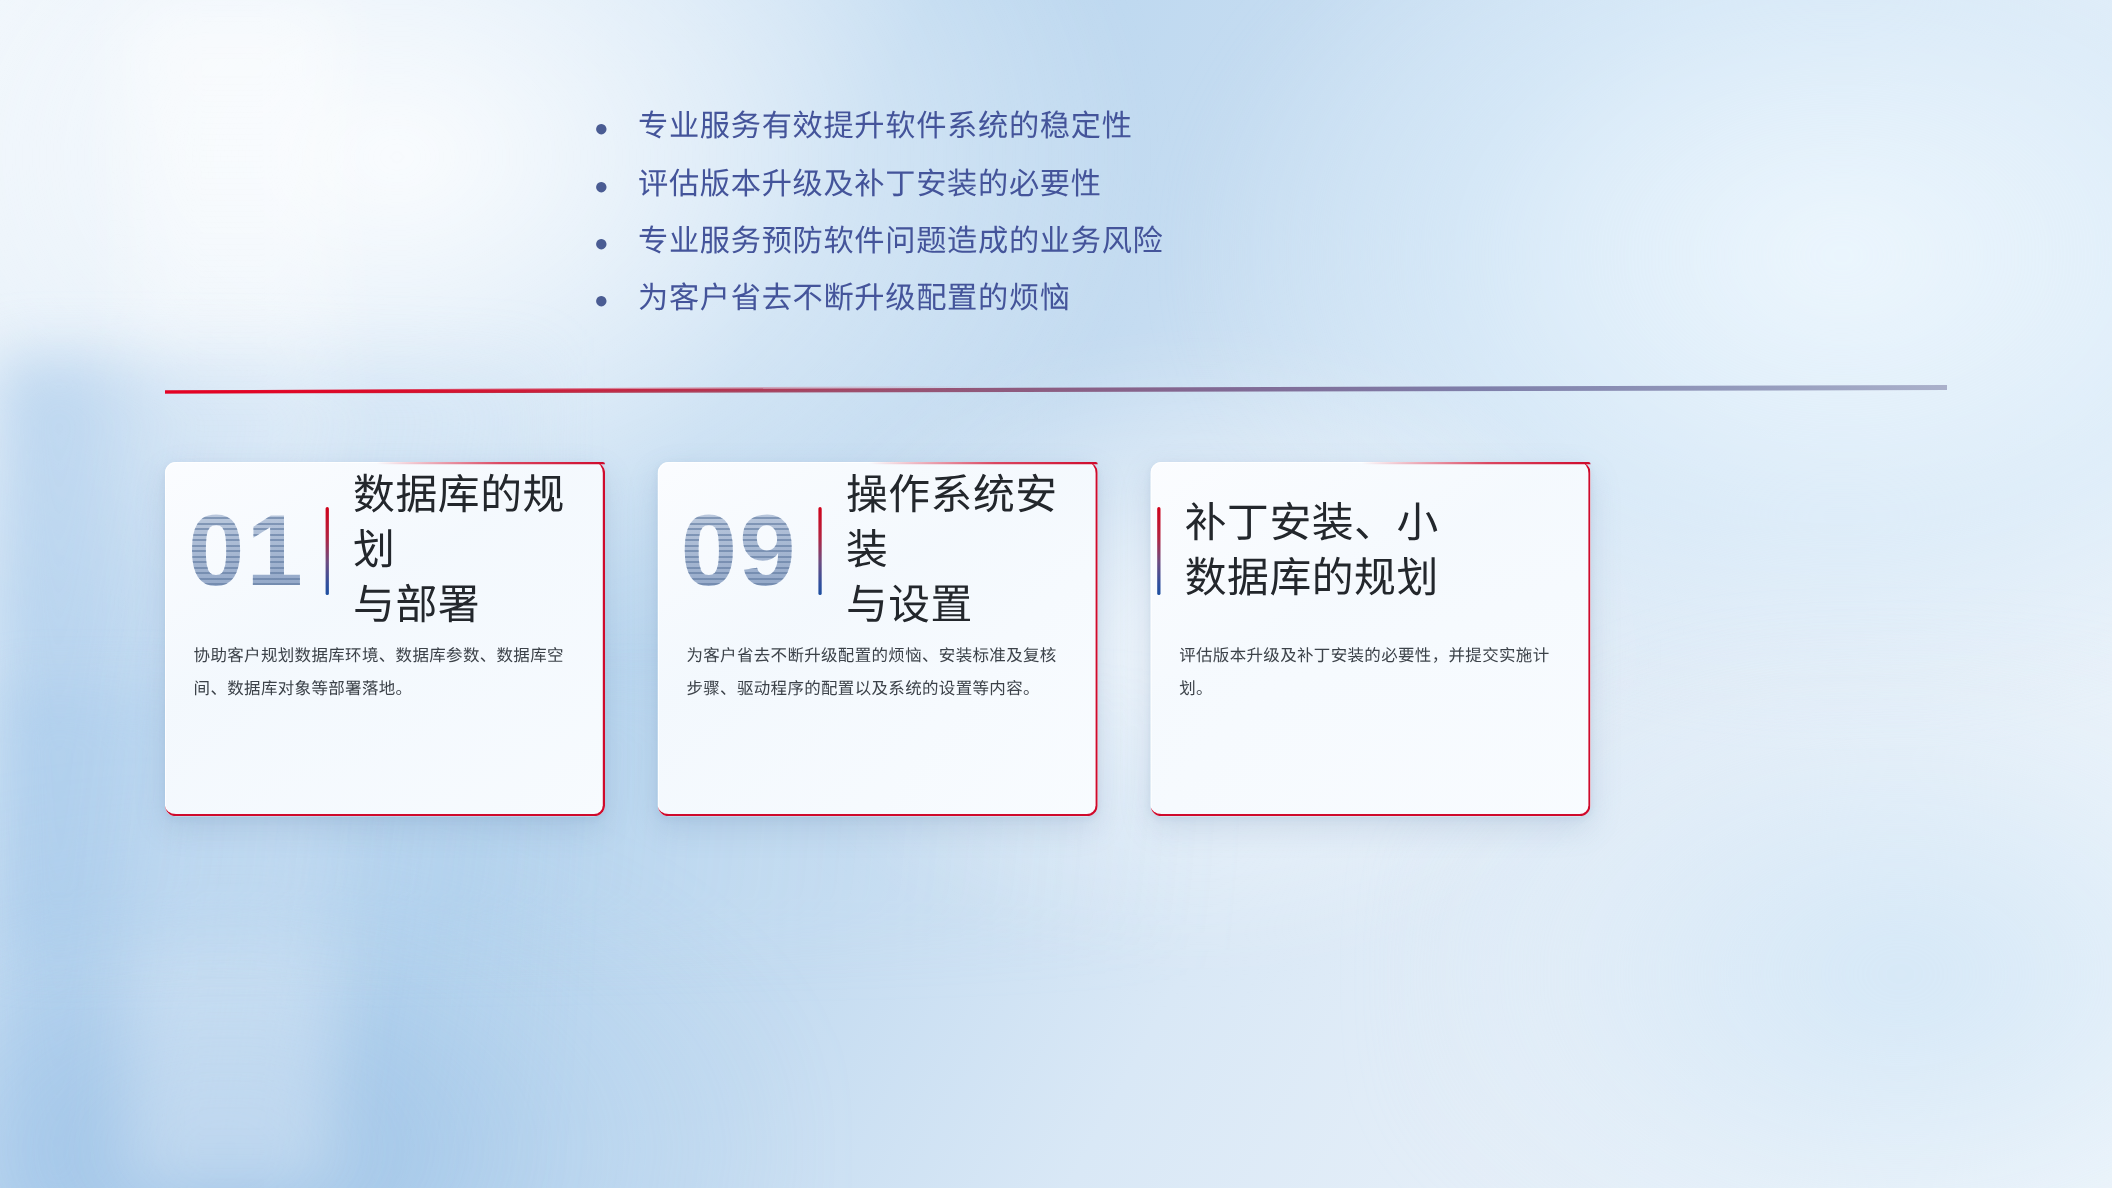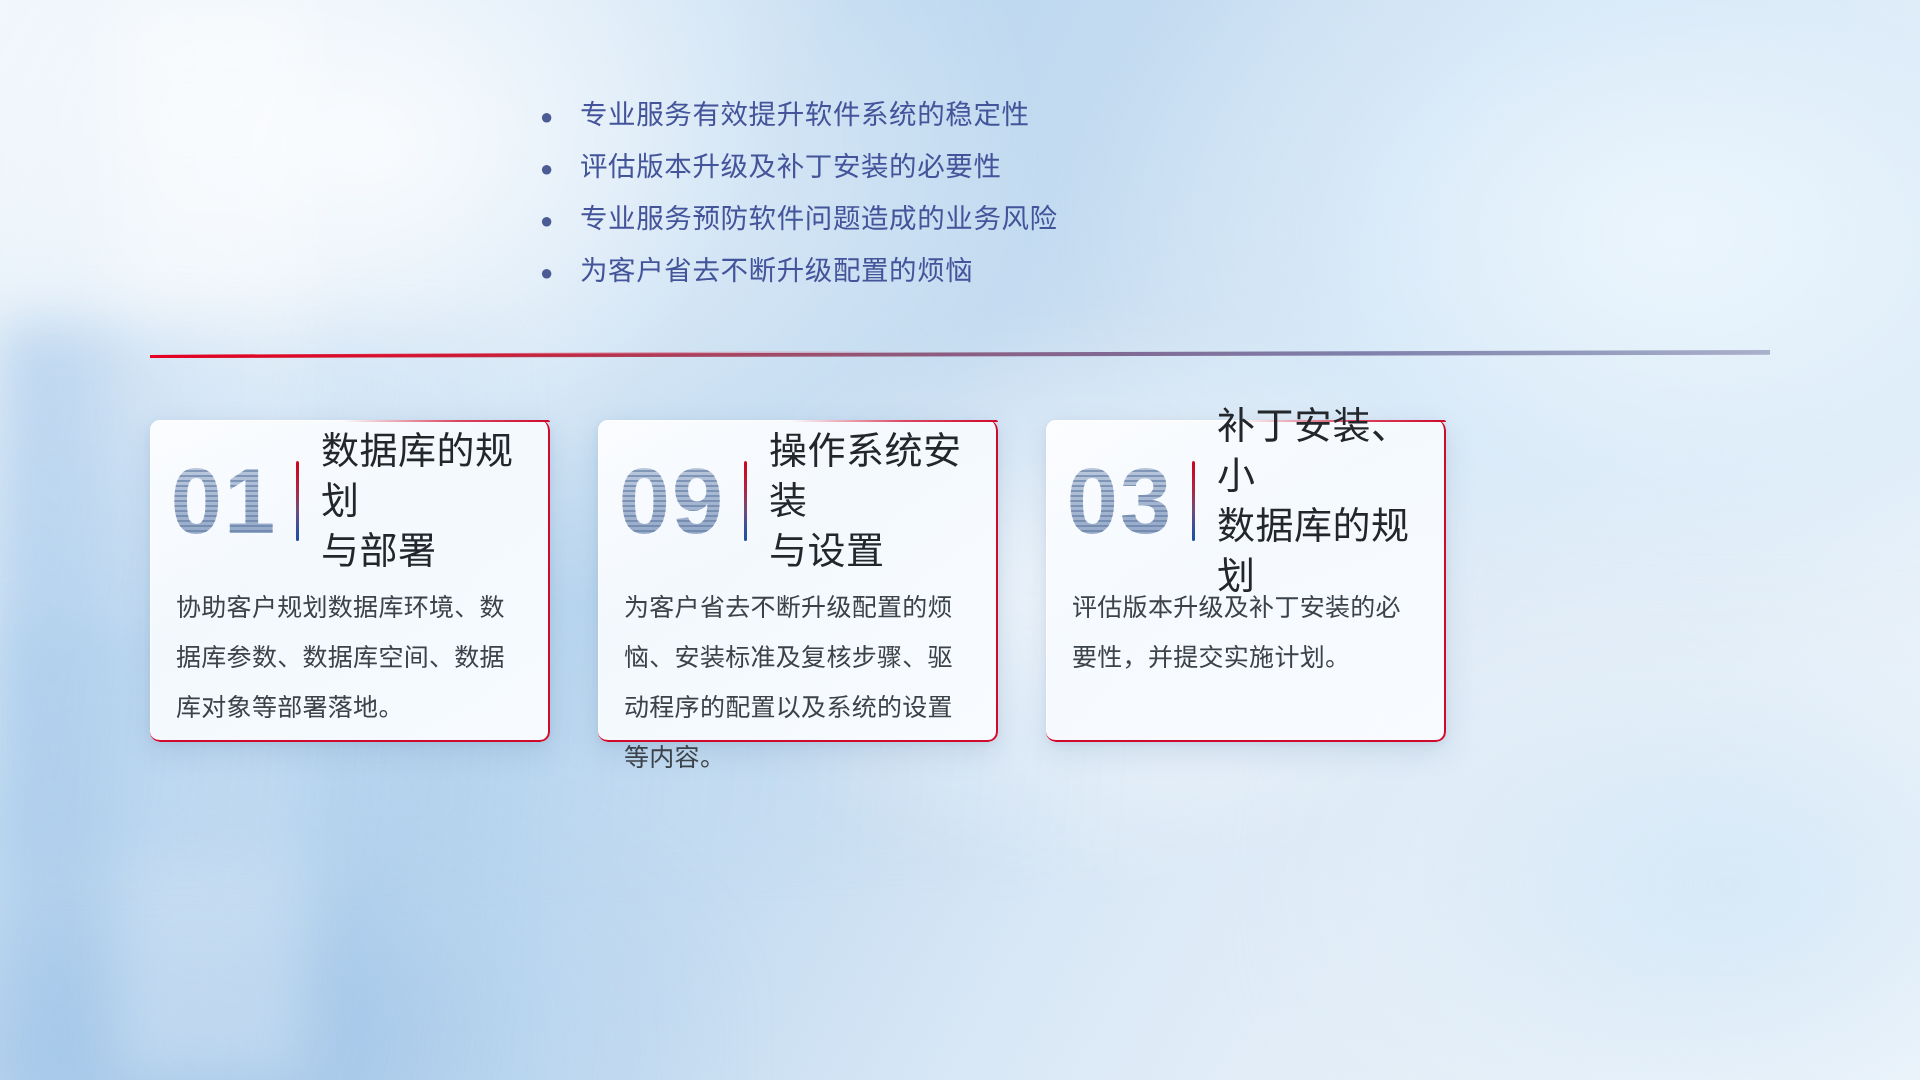--- a/index.html
+++ b/index.html
@@ -150,21 +150,21 @@
     border-radius:2px;
   }
   .card-title{
     font-size:38px;line-height:1.32;
     color:#23272c;font-weight:500;
     letter-spacing:.5px;
     white-space:pre-line;
   }
   .card-body{
     padding:0 26px 0 26px;
-    font-size:25px;line-height:2.0;
+    font-size:15px;line-height:2.0;
     color:#3c4249;
     letter-spacing:.3px;
   }
 
 </style>
 </head>
 <body>
 
 <div class="bg">
   <div class="bg-base"></div>
@@ -233,21 +233,20 @@
 与设置</div>
     </div>
     <div class="card-body">为客户省去不断升级配置的烦恼、安装标准及复核步骤、驱动程序的配置以及系统的设置等内容。</div>
   </div>
 
   <div class="card">
     <div class="card-edge"></div>
     <div class="card-edge-red"></div>
     <div class="card-edge-topred"></div>
     <div class="card-head">
-      <div class="card-num">03</div>
       <div class="card-bar"></div>
       <div class="card-title">补丁安装、小
 数据库的规划</div>
     </div>
     <div class="card-body">评估版本升级及补丁安装的必要性，并提交实施计划。</div>
   </div>
 
 </div>
 
 </body></html>

